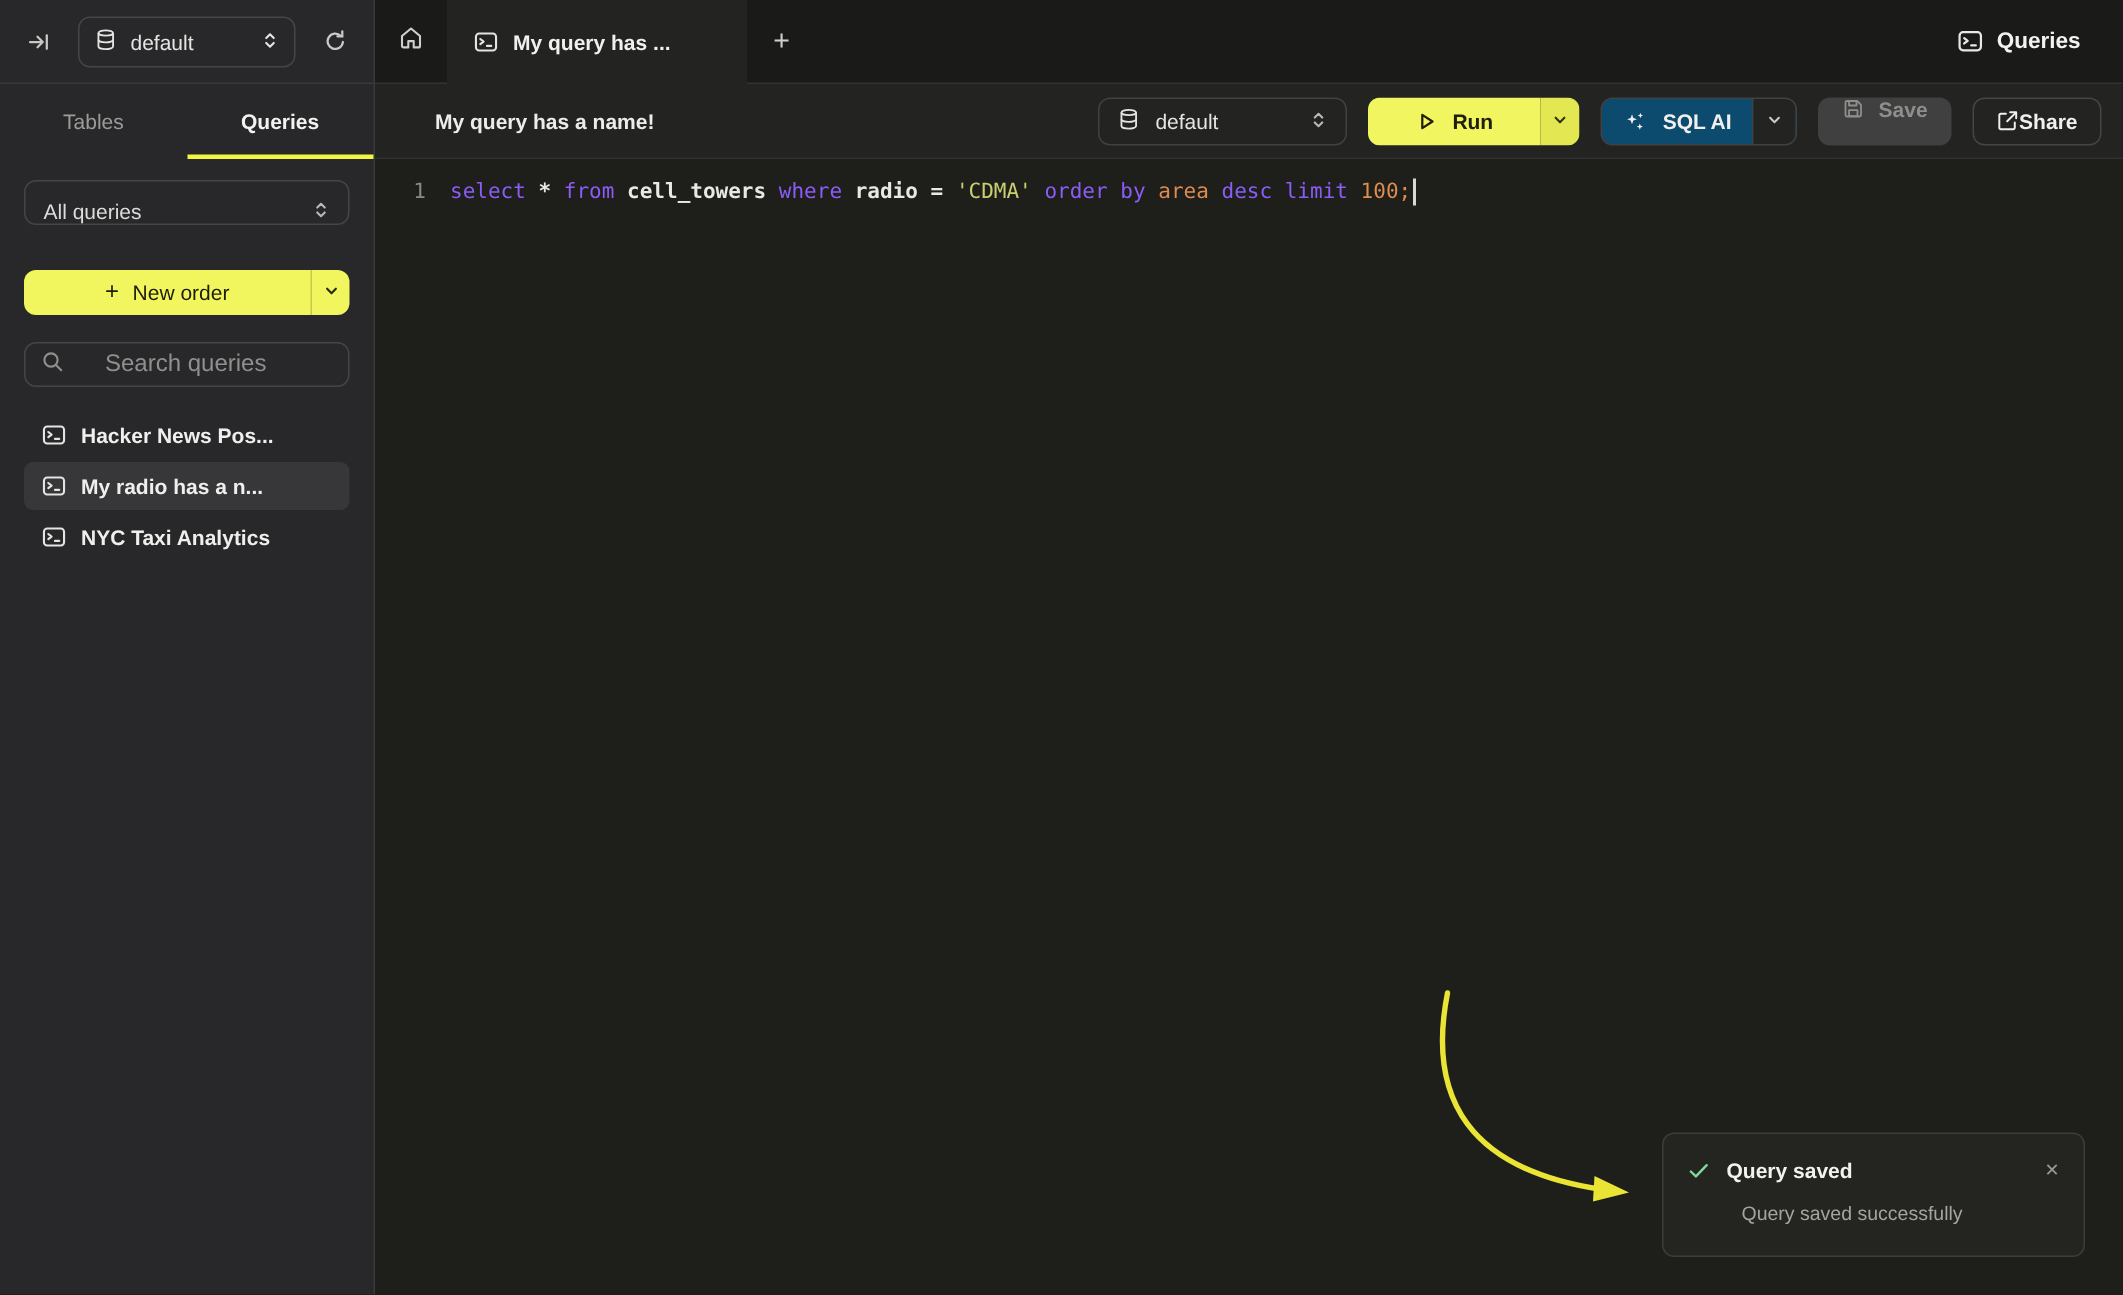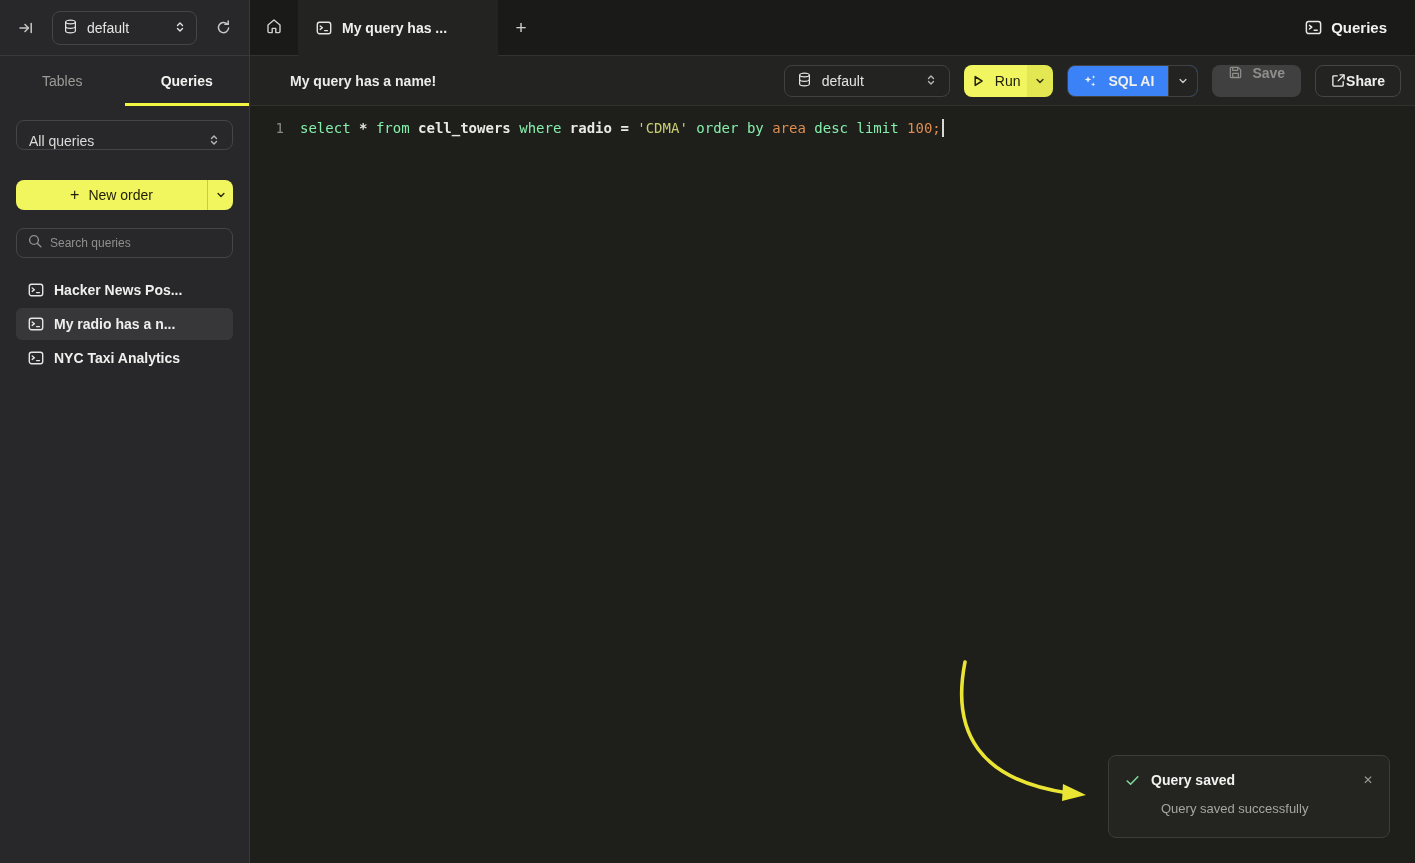--- a/index.html
+++ b/index.html
@@ -62,21 +62,21 @@
   .new-query .nq-caret {
     width:26px; display:flex; align-items:center; justify-content:center;
     border-left:1px solid rgba(40,40,10,0.22); color:#2A2A10;
   }
   .search-box {
     margin-top:18px; height:30px; border:1px solid #454548; border-radius:8px;
     display:flex; align-items:center; gap:8px; padding:0 11px; color:#8F8F8D;
   }
   .search-box input {
     flex:1; background:transparent; border:none; outline:none;
-    color:#86efac; font-size:12px; font-family:"Liberation Sans", sans-serif;
+    color:#86efac; font-size:16px; font-family:"Liberation Sans", sans-serif;margin-left:20px;
   }
   .search-box input::placeholder { color:#8F8F8D; }
   .query-list { margin-top:16px; display:flex; flex-direction:column; gap:2px; }
   .q-item {
     height:32px; display:flex; align-items:center; gap:10px;
     padding:0 12px; border-radius:6px; cursor:pointer;
     font-size:14px; font-weight:600; color:#EFEFED;
   }
   .q-item.selected { background:#37373A; }
   .q-item .icon { color:#E4E4E2; display:flex; }
@@ -117,29 +117,29 @@
     width:166px; height:32px; border:1px solid #414140; border-radius:8px;
     display:flex; align-items:center; gap:10px; padding:0 12px;
     font-size:14px; color:#E4E4E2; cursor:pointer;
   }
   .tb-db .lbl { flex:1; }
   .run-btn {
     height:32px; border-radius:8px; overflow:hidden; display:flex; cursor:pointer;
   }
   .run-btn .run-main {
     background:#F1F55F; color:#20200A; display:flex; align-items:center;
-    gap:10px; padding:0 7px; font-size:14px; font-weight:400;
+    gap:10px; padding:0 32px; font-size:14px; font-weight:700;
   }
   .run-btn .run-caret {
     width:26px; background:#E3E751; color:#33330F;
     display:flex; align-items:center; justify-content:center;
   }
   .sqlai-btn {
     height:32px; border:1px solid #414140; border-radius:8px; overflow:hidden;
-    display:flex; cursor:pointer; background:#3b82f6;
+    display:flex; cursor:pointer; background:#0c4a6e;
   }
   .sqlai-btn .ai-main {
     display:flex; align-items:center; gap:10px; padding:0 14px;
     font-size:14px; font-weight:700; color:#F0F0EE;
     border-right:1px solid #414140;
   }
   .sqlai-btn .ai-caret {
     width:28px; display:flex; align-items:center; justify-content:center;
     color:#C8C8C6; background:#232321;
   }
@@ -155,21 +155,21 @@
   }
   .btn-icon { display:flex; }
 
   .editor { flex:1; background:#1E1E1B; padding-top:10px; position:relative; }
   .code-line {
     display:flex; align-items:center; height:24px;
     font-family:"DejaVu Sans Mono", monospace; font-size:14px;
   }
   .line-no { width:24px; text-align:right; color:#8A8A85; margin:0 16px 0 10px; flex:none; }
   .code-content { white-space:pre; }
-  .tok-kw  { color:#86efac; }
+  .tok-kw  { color:#8b5cf6; }
   .tok-id  { color:#E8E8E6; font-weight:700; }
   .tok-str { color:#C9CE70; }
   .tok-num { color:#DE8C50; }
   .tok-pl  { color:#E8E8E6; }
   .caret {
     display:inline-block; width:2px; height:18px; background:#D8D8D4;
     vertical-align:middle; margin-left:1px;
   }
 
   

